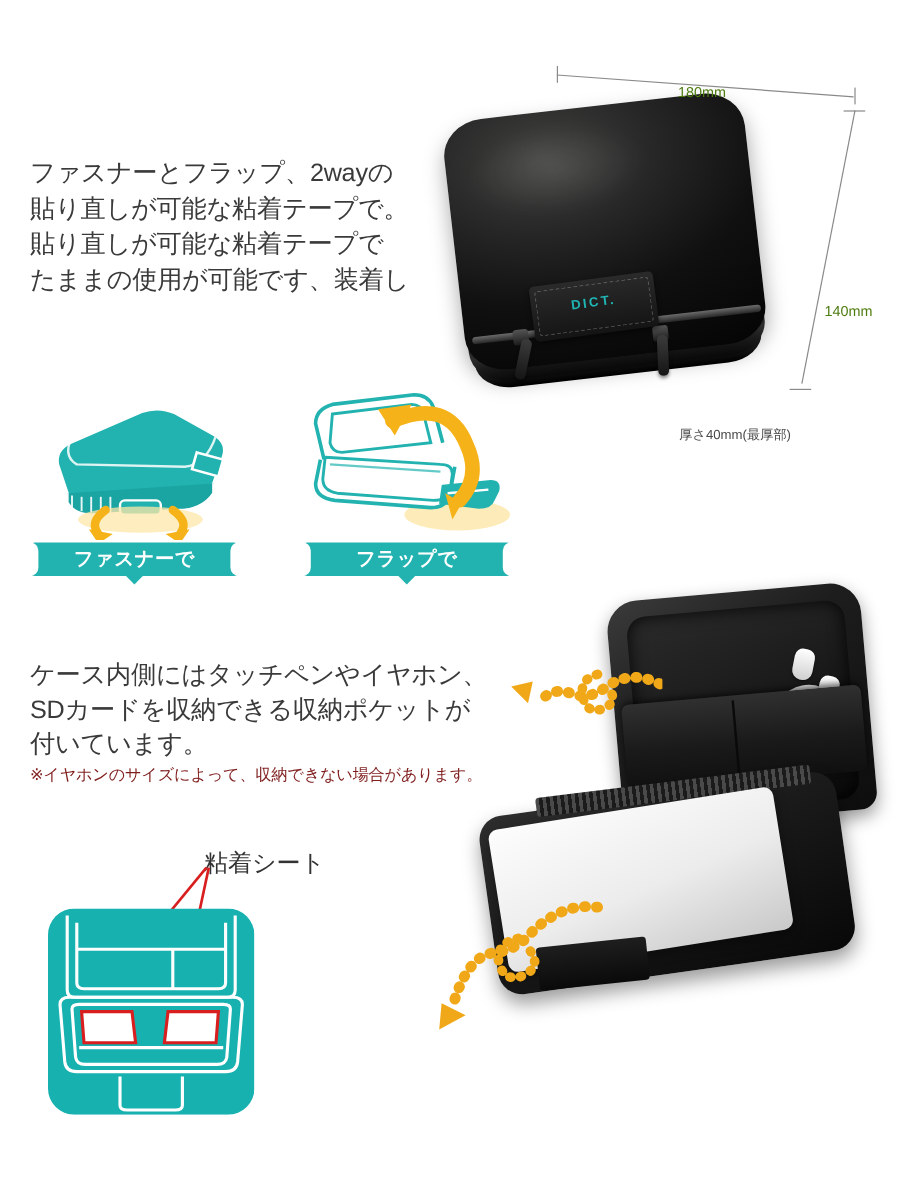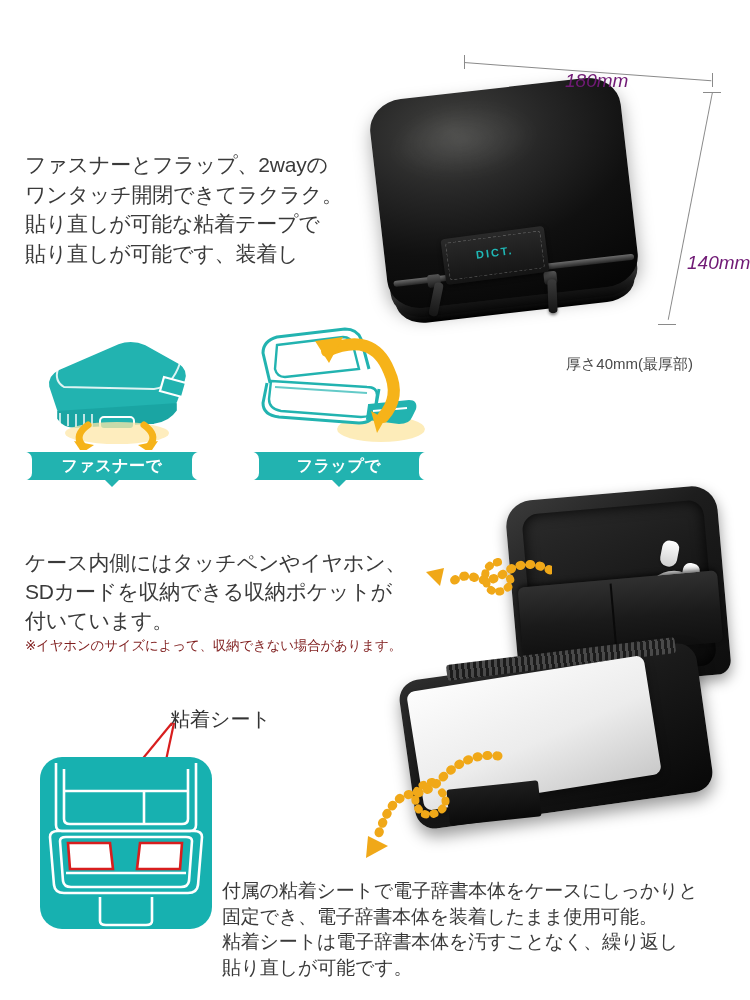--- a/index.html
+++ b/index.html
@@ -28,21 +28,20 @@
     margin-top:5px;
     width:398px;height:5px;
     background:#f07c0a;
   }
 
   
   .lead{
     position:absolute;left:25px;top:130px;width:420px;
     font-size:21px;line-height:29.5px;color:#3a3a3a;
     letter-spacing:-0.2px;
-    margin-top:20px;
   }
   .lead div{white-space:nowrap;}
 
   
   .hero-photo{
     position:absolute;left:360px;top:70px;width:300px;height:300px;
   }
   .hero-case{
     position:absolute;left:18px;top:18px;
     width:252px;height:210px;
@@ -101,31 +100,31 @@
   .zip-pull.p1{left:42px;top:186px;transform:rotate(18deg);}
   .zip-pull.p2{left:158px;top:196px;transform:rotate(4deg);}
   .zip-head{
     position:absolute;width:13px;height:13px;border-radius:3px;
     background:linear-gradient(180deg,#555,#1c1c1c);
   }
   .zip-head.h1{left:40px;top:178px;}
   .zip-head.h2{left:156px;top:188px;}
 
   
-  .dim{position:absolute;color:#701a75;font-size:19px;font-style:italic;}
+  .dim{position:absolute;color:#4d7c0f;font-size:12px;}
   .dim-line{position:absolute;background:#8a8a8a;}
   .dim-w{left:464px;top:62px;width:248px;height:1px;transform:rotate(4.2deg);transform-origin:left center;}
   .dim-w-cap-l{left:464px;top:55px;width:1px;height:14px;}
   .dim-w-cap-r{left:712px;top:73px;width:1px;height:14px;}
   .lbl-180{position:absolute;left:565px;top:70px;}
   .dim-h{left:712px;top:92px;width:1px;height:232px;transform:rotate(11deg);transform-origin:top center;}
   .dim-h-cap-t{left:703px;top:92px;width:18px;height:1px;}
   .dim-h-cap-b{left:658px;top:324px;width:18px;height:1px;}
   .lbl-140{position:absolute;left:687px;top:252px;}
-  .lbl-thick{position:absolute;left:566px;top:355px;font-size:15px;color:#4a4a4a;}
+  .lbl-thick{position:absolute;left:566px;top:355px;font-size:11px;color:#4a4a4a;}
 
   
   .feat{position:absolute;top:325px;width:196px;}
   .feat.f1{left:14px;}
   .feat.f2{left:212px;margin-left:29px;}
   .feat-art{position:relative;height:125px;}
   .ribbon{
     position:relative;margin:2px auto 0;width:176px;height:28px;
     background:#22b3b0;color:#fff;
     font-size:16px;font-weight:bold;letter-spacing:0.5px;
@@ -247,23 +246,23 @@
   .bottom div{white-space:nowrap;}
 </style>
 </head>
 <body>
 
 <div id="page">
 
 
   <div class="lead">
     <div>ファスナーとフラップ、2wayの</div>
-    <div>ワンタッチ開閉できてラクラク。</div>
+    <div>貼り直しが可能な粘着テープで。</div>
     <div>貼り直しが可能な粘着テープで</div>
-    <div>貼り直しが可能です、装着し</div>
+    <div>たままの使用が可能です、装着し</div>
   </div>
 
   <div class="hero-photo">
     <div class="hero-case">
       <div class="hero-edge2"></div>
       <div class="hero-edge"></div>
       <div class="hero-body">
         <div class="hero-sheen"></div>
       </div>
       <div class="zip-line"></div>
@@ -397,20 +396,14 @@
         <path d="M10 80 Q10 74 18 74 L154 74 Q162 74 162 80 L158 128 Q157 136 148 136 L24 136 Q15 136 14 128 Z"></path>
         <path d="M20 84 Q20 80 26 80 L146 80 Q152 80 152 84 L149 124 Q148 130 141 130 L31 130 Q24 130 23 124 Z"></path>
         <path d="M26 116 L146 116"></path>
         <path d="M60 140 L60 164 Q60 168 66 168 L106 168 Q112 168 112 164 L112 140"></path>
       </g>
       <path d="M28 86 L70 86 L73 112 L30 112 Z" fill="#ffffff" stroke="#d81e1e" stroke-width="2.6"></path>
       <path d="M100 86 L142 86 L140 112 L97 112 Z" fill="#ffffff" stroke="#d81e1e" stroke-width="2.6"></path>
     </svg>
   </div>
 
-  <div class="bottom">
-    <div>付属の粘着シートで電子辞書本体をケースにしっかりと</div>
-    <div>固定でき、電子辞書本体を装着したまま使用可能。</div>
-    <div>粘着シートは電子辞書本体を汚すことなく、繰り返し</div>
-    <div>貼り直しが可能です。</div>
-  </div>
 
 </div>
 
 </body></html>

